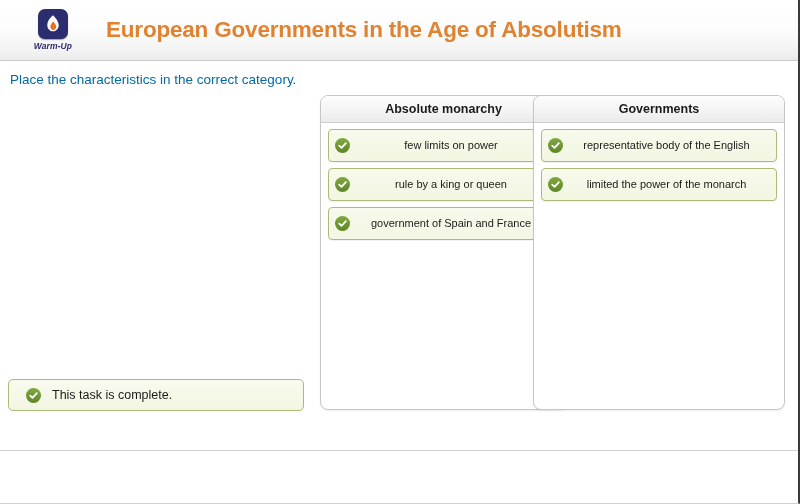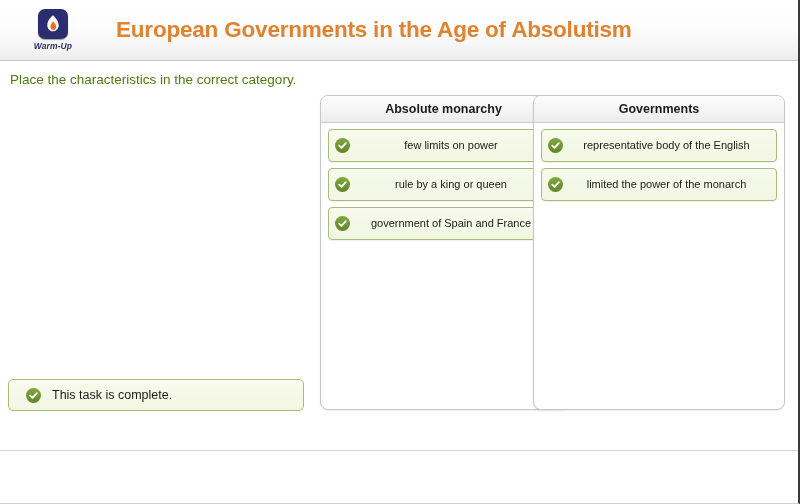--- a/index.html
+++ b/index.html
@@ -36,31 +36,31 @@
     background: #2b2d6e;
     box-shadow: 0 1px 1px rgba(0,0,0,.35);
     display: flex; align-items: center; justify-content: center;
   }
   .brand-label {
     margin-top: 3px;
     font-size: 8.5px; font-weight: bold; color: #2b2d6e;
     letter-spacing: .1px; line-height: 1; font-style: italic;
   }
   #header-title {
-    margin-left: 24px;
+    margin-left: 14px;
     font-size: 22.5px; font-weight: bold;
     color: #e0822f;
     letter-spacing: -.2px;
     white-space: nowrap;
   }
 
   
   #instruction {
     position: absolute; left: 10px; top: 72px;
-    font-size: 13.5px; color: #4d7c0f;
+    font-size: 13.5px; color: #0369a1;
   }
 
   
   .panel {
     position: absolute; top: 95px;
     height: 315px;
     background: #ffffff;
     border: 1px solid #c6c6c6;
     border-radius: 8px;
     box-shadow: 0 1px 2px rgba(0,0,0,.07);

